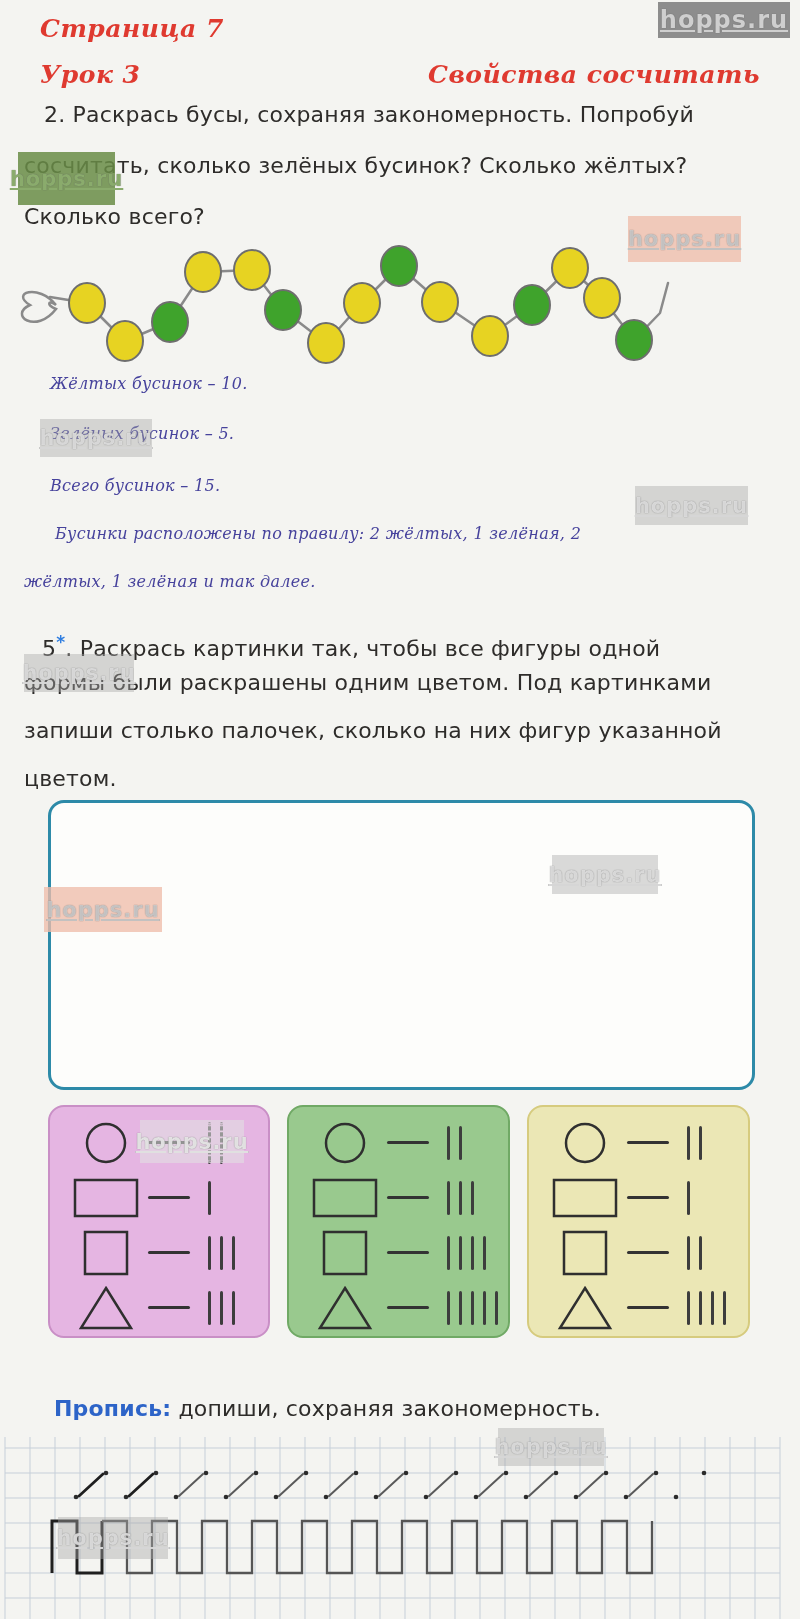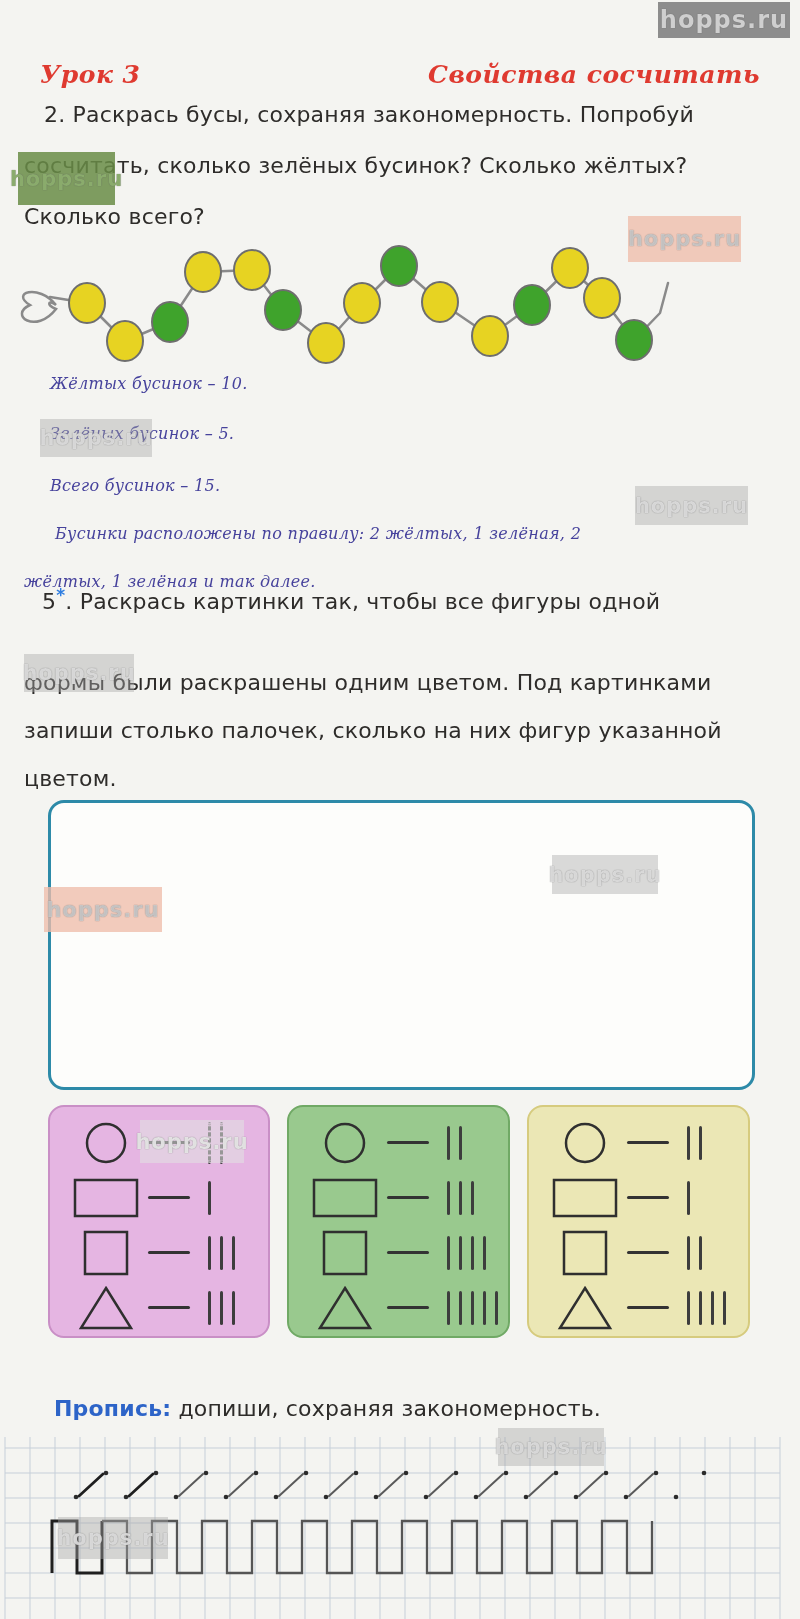--- a/index.html
+++ b/index.html
@@ -43,33 +43,35 @@
   .shape-cell svg{ stroke:#2f2f2f; stroke-width:2.5; fill:none; }
   .dash{ width:42px; height:3px; background:#333; border-radius:2px; margin-right:18px; flex:none;}
   .tallies{ display:flex; align-items:center; }
   .tally{ width:0; border-left:3px solid #3d3d3d; height:34px; margin-right:9px; border-radius:2px;}
   .tally.dotted{ border-left-style:dotted; height:42px; }
   .wm{
     position:absolute; display:flex; align-items:center; justify-content:center;
     font-weight:bold; letter-spacing:1px; font-size:21px;
     color:rgba(255,255,255,.55); text-shadow:0 0 1px rgba(90,90,90,.9);
     pointer-events:none;
+    text-decoration:underline;
   }
   .wm-dark{ background:#8d8d8d; color:#cfcfcf; font-size:24px; }
   .wm-gray{ background:rgba(168,168,168,.42); color:rgba(252,252,252,.75); }
   .wm-light{ background:rgba(225,225,225,.55); color:rgba(255,255,255,.8); }
   .wm-green{ background:rgba(104,140,70,.85); color:rgba(140,175,110,.95); }
   .wm-pink{ background:rgba(238,189,170,.78); color:rgba(255,255,255,.6); }
   .practice-svg{ position:absolute; left:0; top:1437px; }
 </style>
 </head>
 <body>
 
 <div class="page" style="--c-red: #e45a4f; --c-green: #77c043; --c-blue: #4fa3d4; --c-yellow: #efe23b; --frame: #2d8aa8;">
 
+  <div class="t-red" style="left:40px;top:14px">Страница 7</div>
   <div class="t-red" style="left:40px;top:60px">Урок 3</div>
   <div class="t-red" style="left:428px;top:60px">Свойства сосчитать</div>
 
   <div class="line" style="left:44px;top:102px">2. Раскрась бусы, сохраняя закономерность. Попробуй</div>
   <div class="line" style="left:24px;top:153px">сосчитать, сколько зелёных бусинок? Сколько жёлтых?</div>
   <div class="line" style="left:24px;top:204px">Сколько всего?</div>
 
   <svg class="beads-svg" style="position:absolute;left:0;top:235px" width="700" height="135" viewBox="0 0 700 135">
     <path id="bead-string" fill="none" stroke="#8a8a8a" stroke-width="2.5" stroke-linejoin="round" stroke-linecap="round" d="M50,62 L87,68 L125,106 L170,87 L203,37 L252,35 L283,75 L326,108 L362,68 L399,31 L440,67 L490,101 L532,70 L570,33 L602,63 L634,105 L660,78 L668,48"></path>
     <path d="M56,70 C38,48 10,58 30,70 C8,80 36,100 56,74 C46,70 48,64 56,70" fill="none" stroke="#8a8a8a" stroke-width="2.5"></path>
@@ -91,21 +93,21 @@
         <ellipse cx="634" cy="105" rx="18" ry="20" fill="#3fa32c"></ellipse>
       </g>
   </svg>
 
   <div class="t-blue" style="left:50px;top:374px">Жёлтых бусинок – 10.</div>
   <div class="t-blue" style="left:50px;top:424px">Зелёных бусинок – 5.</div>
   <div class="t-blue" style="left:50px;top:476px">Всего бусинок – 15.</div>
   <div class="t-blue" style="left:55px;top:524px">Бусинки расположены по правилу: 2 жёлтых, 1 зелёная, 2</div>
   <div class="t-blue" style="left:24px;top:572px">жёлтых, 1 зелёная и так далее.</div>
 
-  <div class="line" style="left:42px;top:585px"><span>5</span><span class="star">*</span><span>. Раскрась картинки так, чтобы все фигуры одной</span></div>
+  <div class="line" style="left:42px;top:632px"><span>5</span><span class="star">*</span><span>. Раскрась картинки так, чтобы все фигуры одной</span></div>
   <div class="line" style="left:24px;top:670px">формы были раскрашены одним цветом. Под картинками</div>
   <div class="line" style="left:24px;top:718px">запиши столько палочек, сколько на них фигур указанной</div>
   <div class="line" style="left:24px;top:766px">цветом.</div>
 
   <svg class="boats-svg" width="707" height="290" viewBox="0 0 707 290">
 
     <g>
       <line class="ln" x1="120" y1="38" x2="120" y2="210"></line>
       <polygon class="red" points="114,48 114,163 47,163"></polygon>
       <rect class="green" x="52" y="206" width="112" height="25"></rect>

